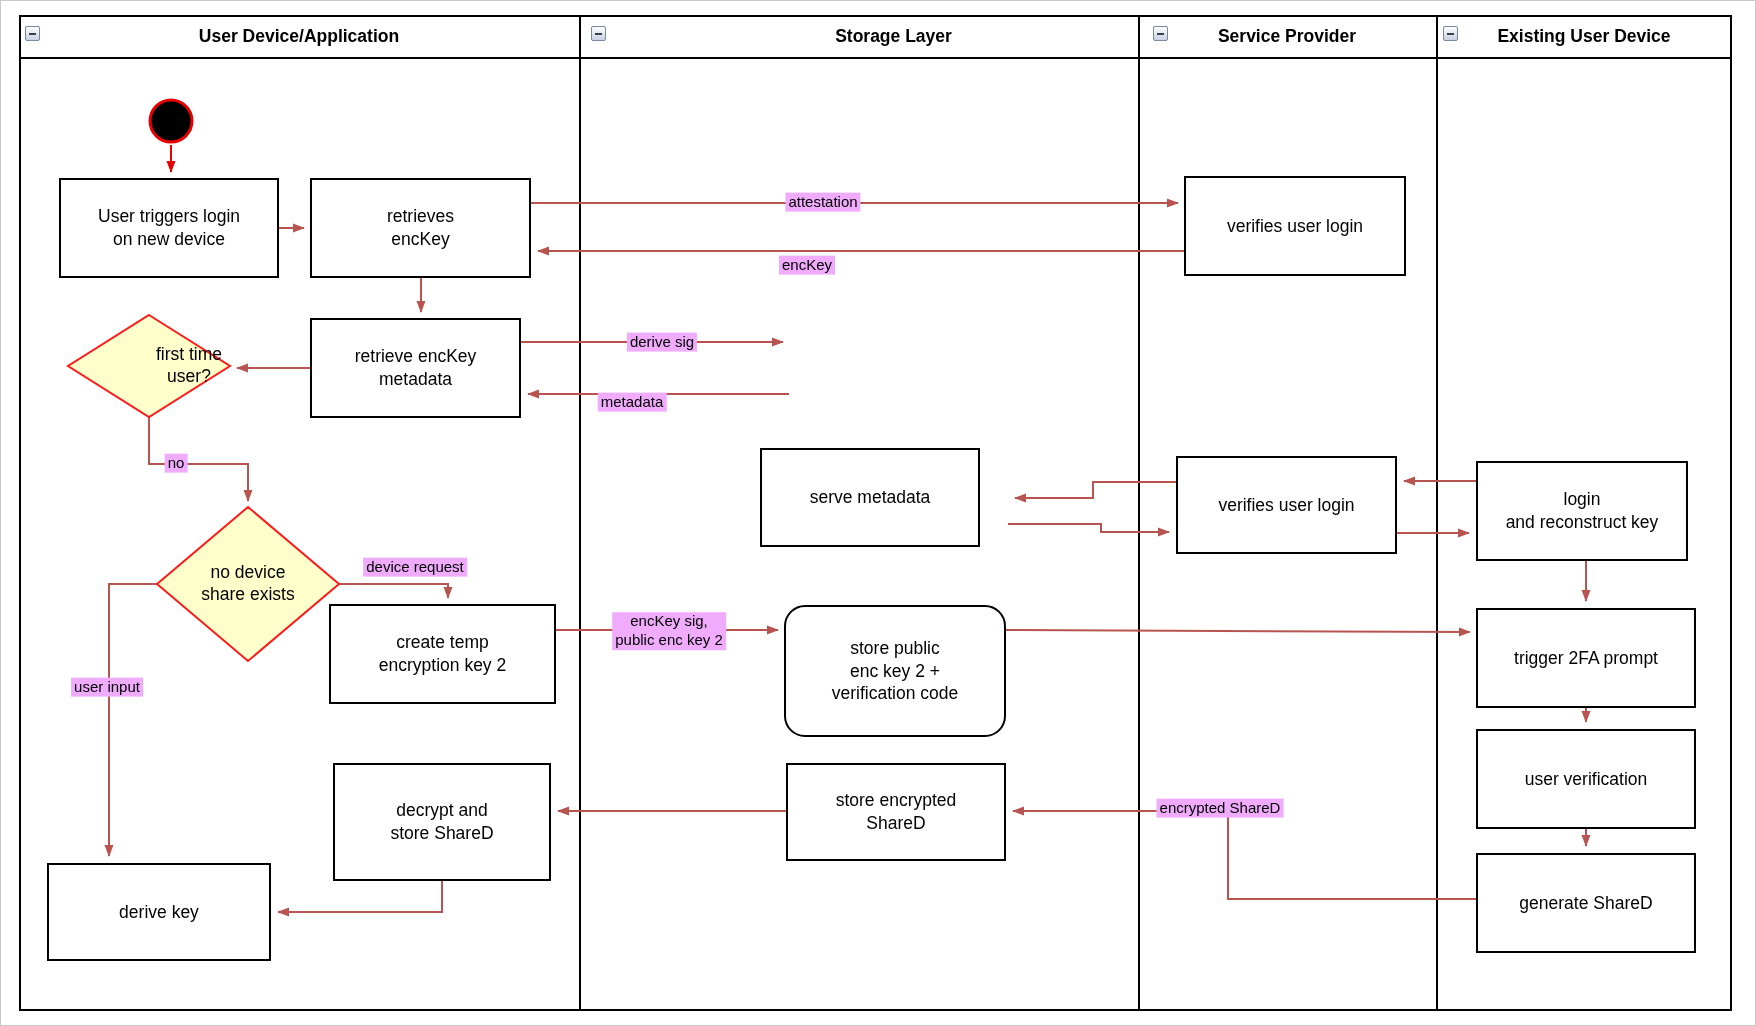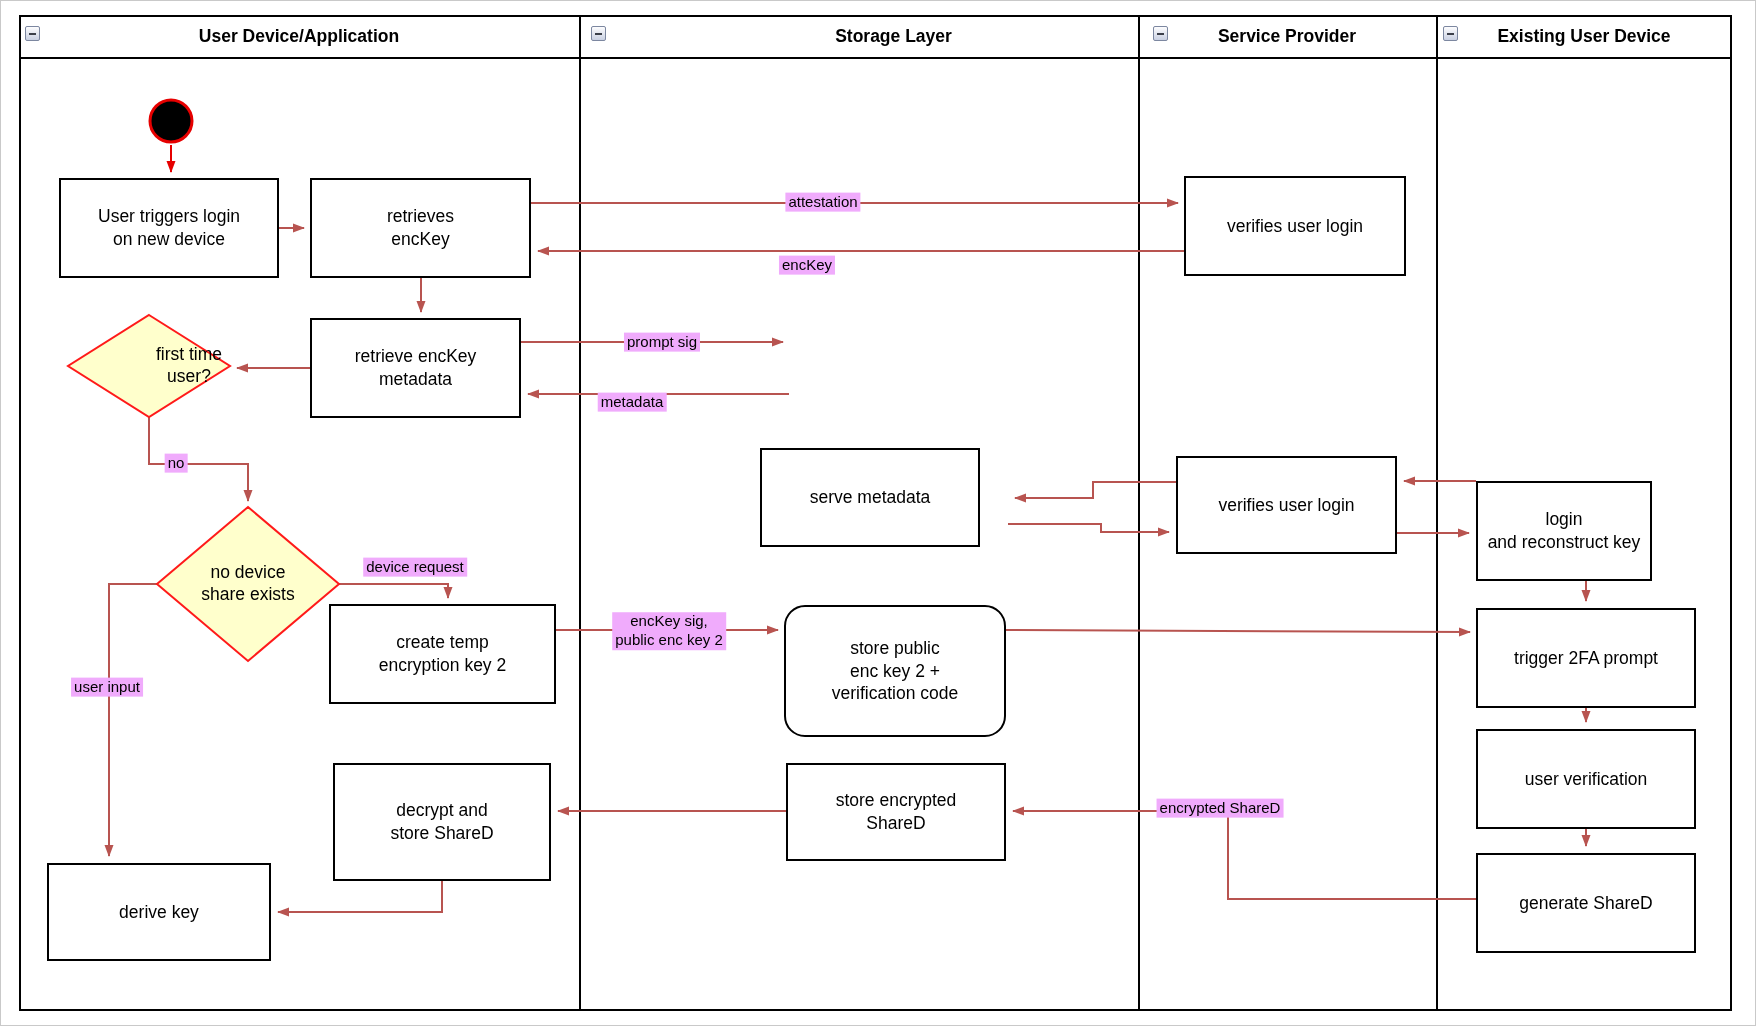--- a/index.html
+++ b/index.html
@@ -91,40 +91,40 @@
       <polyline points="441,860 441,911 277,911" fill="none" stroke="#b85450" stroke-width="2" marker-end="url(#arrow)"></polyline>
       <polyline points="156,583 108,583 108,855" fill="none" stroke="#b85450" stroke-width="2" marker-end="url(#arrow)"></polyline>
       <circle cx="170" cy="120" r="21" fill="#000000" stroke="#e60000" stroke-width="3"></circle>
       <polygon points="148,314 229,365 148,416 67,365" fill="#ffffcc" stroke="#ff1a1a" stroke-width="2"></polygon>
       <polygon points="247,506 338,583 247,660 156,583" fill="#ffffcc" stroke="#ff1a1a" stroke-width="2"></polygon>
     </svg>
 
   <div id="node-layer">
       <div class="edge-label" style="left: 822px; top: 201px;">attestation</div>
       <div class="edge-label" style="left: 806px; top: 264px;">encKey</div>
-      <div class="edge-label" style="left: 661px; top: 341px;">prompt sig</div>
+      <div class="edge-label" style="left: 661px; top: 341px;">derive sig</div>
       <div class="edge-label" style="left: 631px; top: 401px;">metadata</div>
       <div class="edge-label" style="left: 175px; top: 462px;">no</div>
       <div class="edge-label" style="left: 414px; top: 566px;">device request</div>
       <div class="edge-label" style="left: 668px; top: 630px;">encKey sig,
 public enc key 2</div>
       <div class="edge-label" style="left: 1219px; top: 807px;">encrypted ShareD</div>
       <div class="edge-label" style="left: 106px; top: 686px;">user input</div>
       <div class="node-box" style="left: 58px; top: 177px; width: 220px; height: 100px;">User triggers login
 on new device</div>
       <div class="node-box" style="left: 309px; top: 177px; width: 221px; height: 100px;">retrieves
 encKey</div>
       <div class="node-box" style="left: 1183px; top: 175px; width: 222px; height: 100px;">verifies user login</div>
       <div class="node-box" style="left: 309px; top: 317px; width: 211px; height: 100px;">retrieve encKey
 metadata</div>
       <div class="diamond-label" style="left: 148px; top: 365px; margin-left: 40px;">first time
 user?</div>
       <div class="node-box" style="left: 759px; top: 447px; width: 220px; height: 99px;">serve metadata</div>
       <div class="node-box" style="left: 1175px; top: 455px; width: 221px; height: 98px;">verifies user login</div>
-      <div class="node-box" style="left: 1475px; top: 480px; width: 176px; height: 100px;">login
+      <div class="node-box" style="left: 1475px; top: 460px; width: 212px; height: 100px;">login
 and reconstruct key</div>
       <div class="diamond-label" style="left: 247px; top: 583px;">no device
 share exists</div>
       <div class="node-box" style="left: 328px; top: 603px; width: 227px; height: 100px;">create temp
 encryption key 2</div>
       <div class="node-box" style="left: 783px; top: 604px; width: 222px; height: 132px; border-radius: 21px;">store public
 enc key 2 +
 verification code</div>
       <div class="node-box" style="left: 1475px; top: 607px; width: 220px; height: 100px;">trigger 2FA prompt</div>
       <div class="node-box" style="left: 1475px; top: 728px; width: 220px; height: 100px;">user verification</div>

